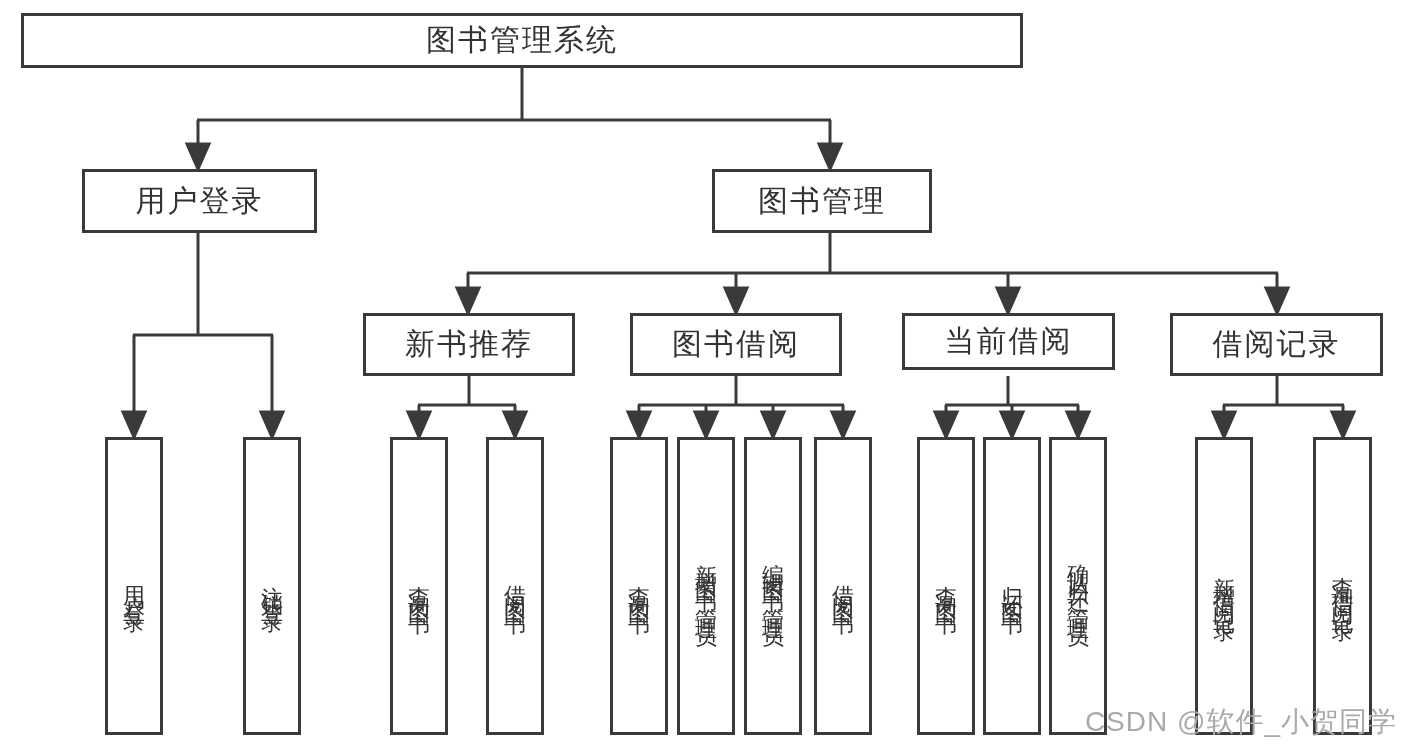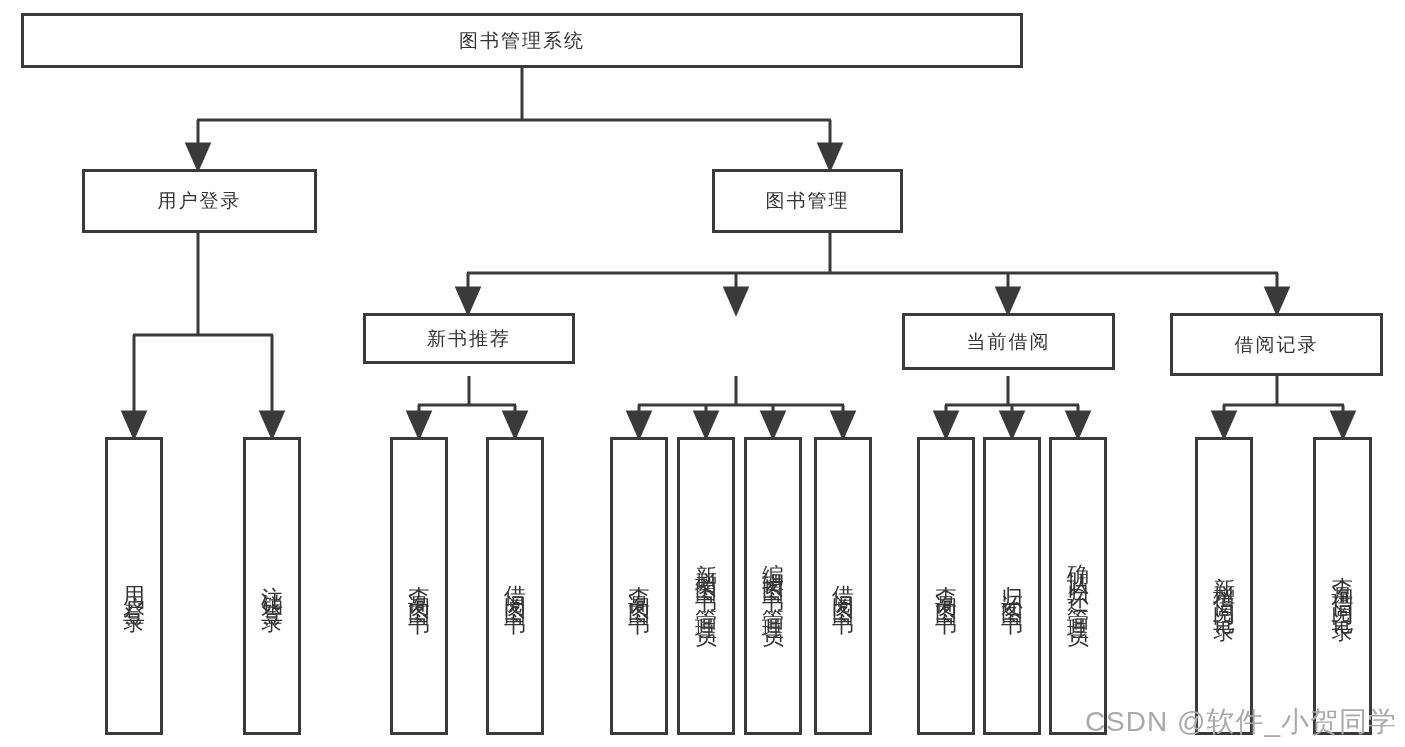--- a/index.html
+++ b/index.html
@@ -6,21 +6,21 @@
   .stage {
     position:relative; width:1405px; height:747px; background:#ffffff;
     font-family:"Liberation Sans", sans-serif; overflow:hidden;
   }
   .stage svg.connectors { position:absolute; left:0; top:0; z-index:0; }
   .box {
     position:absolute; box-sizing:border-box; z-index:1;
     border:3px solid #3a3a3a; background:#ffffff; color:#333333;
     display:flex; align-items:center; justify-content:center;
   }
-  .hbox span { font-size:19px; letter-spacing:2px; white-space:nowrap;text-align:center; }
+  .hbox span { font-size:30px; letter-spacing:2px; white-space:nowrap;text-align:center; }
   .vbox span {
     writing-mode:vertical-lr; text-orientation:mixed;
     font-size:22px; letter-spacing:9px; white-space:nowrap;
   }
   .watermark {
     position:absolute; right:8px; bottom:6px; z-index:3;
     font-size:28px; letter-spacing:1px; color:#a9a9a9; white-space:nowrap;
   }
 </style>
 </head>
@@ -73,26 +73,29 @@
     </g>
   </svg>
 
   <div class="box hbox" style="left:21px;top:13px;width:1002px;height:55px">
     <span>图书管理系统</span>
   </div>
 
   <div class="box hbox" style="left:82px;top:169px;width:235px;height:64px">
     <span>用户登录</span>
   </div>
-  <div class="box hbox" style="left:712px;top:169px;width:191px;height:64px">
+  <div class="box hbox" style="left:712px;top:169px;width:220px;height:64px">
     <span>图书管理</span>
   </div>
 
-  <div class="box hbox" style="left:363px;top:313px;width:212px;height:51px">
+  <div class="box hbox" style="left:363px;top:313px;width:212px;height:63px">
     <span>新书推荐</span>
+  </div>
+  <div class="box hbox" style="left:630px;top:313px;width:212px;height:63px">
+    <span>图书借阅</span>
   </div>
   <div class="box hbox" style="left:902px;top:313px;width:213px;height:57px">
     <span>当前借阅</span>
   </div>
   <div class="box hbox" style="left:1170px;top:313px;width:213px;height:63px">
     <span>借阅记录</span>
   </div>
 
   <div class="box vbox" style="left:105px;top:437px;width:58px;height:298px">
     <span>用户登录</span>

